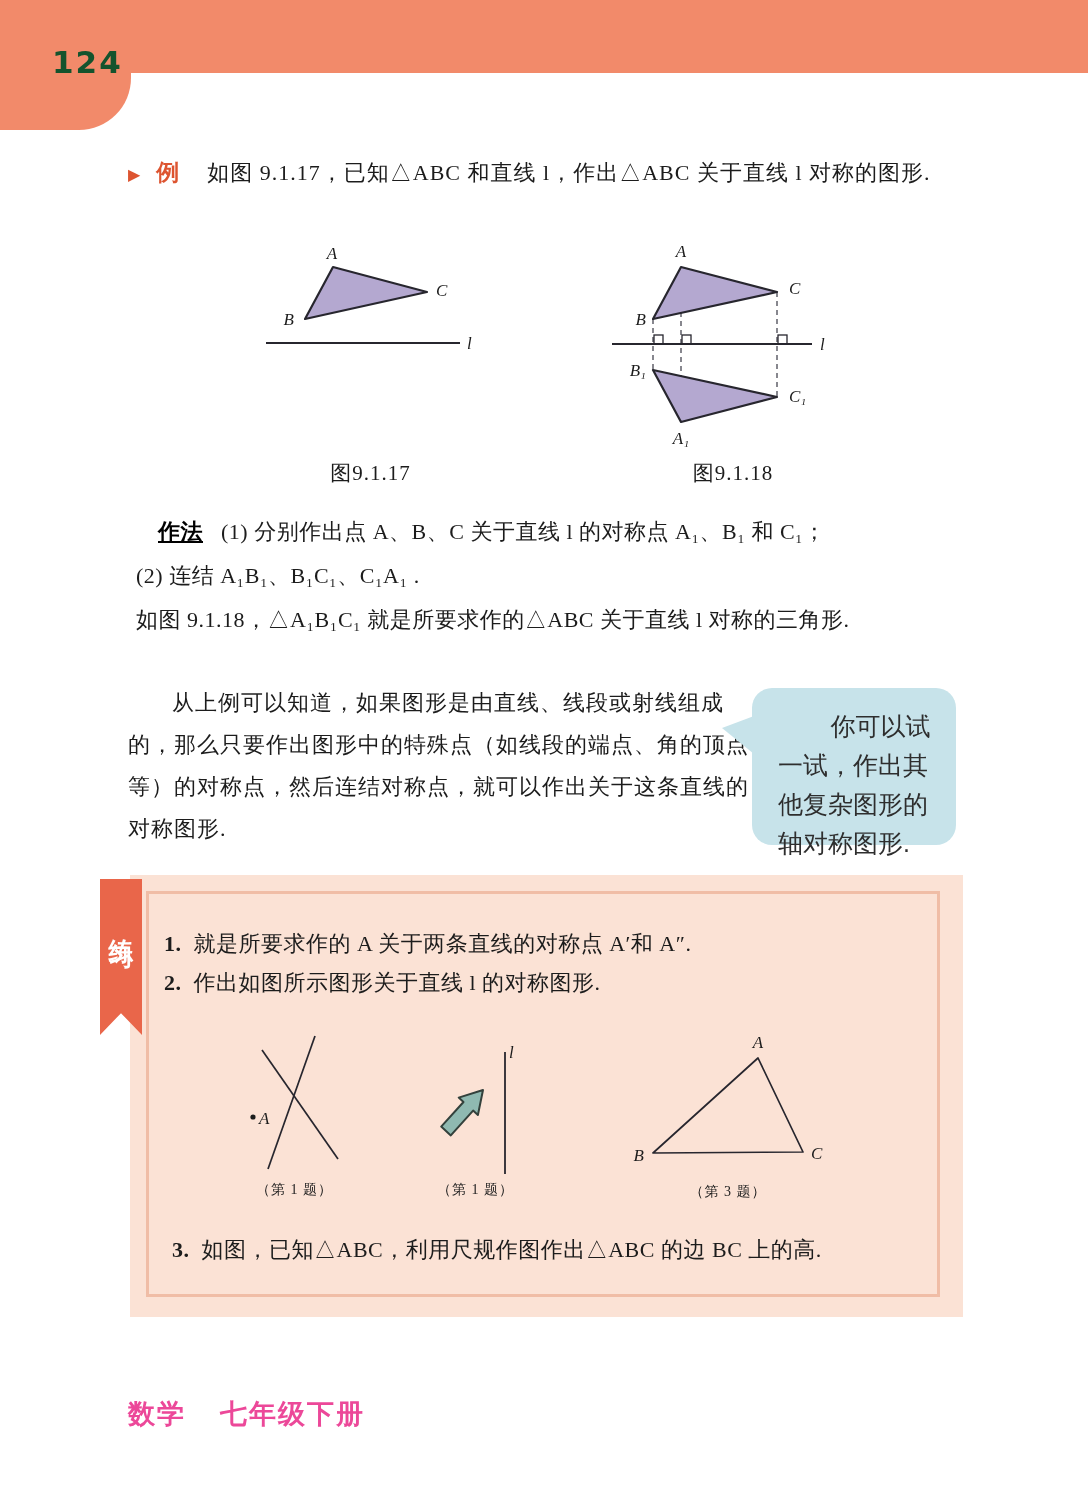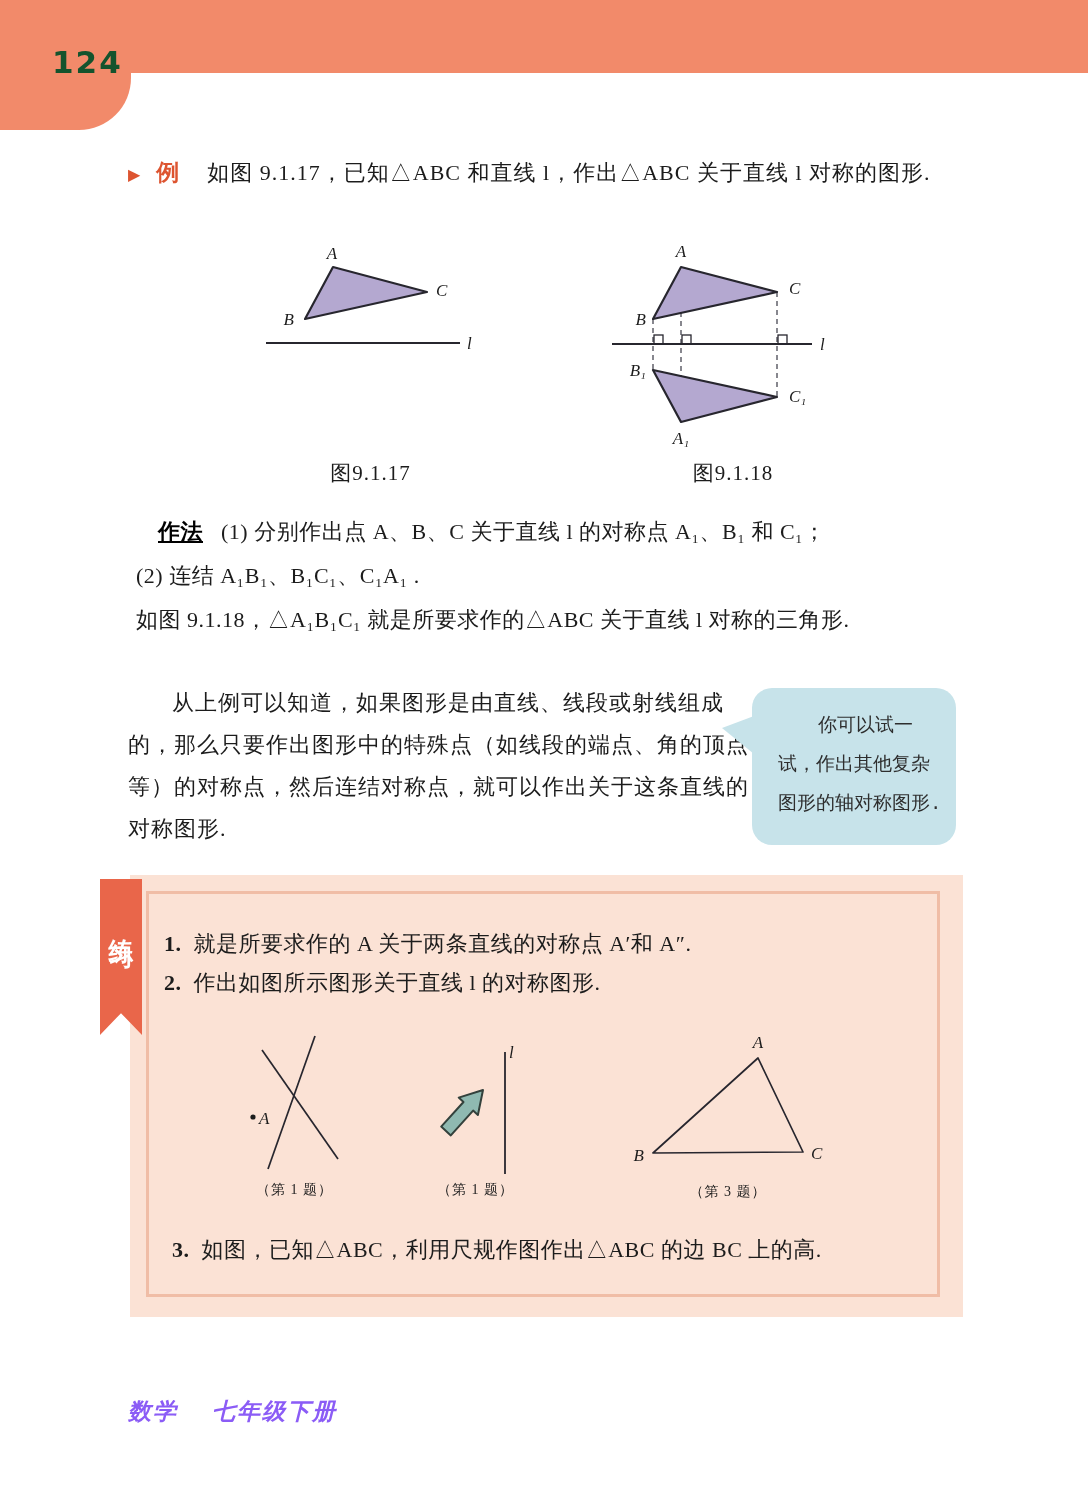--- a/index.html
+++ b/index.html
@@ -39,22 +39,22 @@
   
   .main-paragraph { left:128px; top:682px; width:622px; font-size:22px; line-height:42px;
                     letter-spacing:1px; text-indent:2em; }
 
   
   .bubble { left:752px; top:688px; width:204px; height:157px; background:#C7E3EA;
             border-radius:20px; }
   .bubble::before { content:""; position:absolute; left:-30px; top:28px; width:0; height:0;
             border-style:solid; border-width:12px 32px 26px 0;
             border-color:transparent #C7E3EA transparent transparent; }
-  .bubble-text { padding:19px 14px 0 26px; font-family:Liberation Mono, monospace;
-            font-size:19px; line-height:39px; color:#2e2e2e; text-indent:2.1em; }
+  .bubble-text { padding:19px 14px 0 26px; font-family:Liberation Sans, sans-serif;
+            font-size:25px; line-height:39px; color:#2e2e2e; text-indent:2.1em; }
 
   
   .practice-box { left:130px; top:875px; width:833px; height:442px; background:#FBE2D5; }
   .practice-border { left:146px; top:891px; width:794px; height:406px;
             border:3px solid #F0BDA6; }
   .practice-ribbon { left:100px; top:879px; width:42px; height:156px; background:#E9664A;
             clip-path:polygon(0 0,100% 0,100% 100%,50% 86%,0 100%);
             display:flex; justify-content:center; padding-top:40px; }
   .ribbon-label { writing-mode:vertical-lr; text-orientation:upright;
             font-family:"DejaVu Sans", sans-serif; font-weight:800; font-size:25px;
@@ -63,21 +63,21 @@
   .p-item { font-size:22px; letter-spacing:0.5px; line-height:30px; }
   .p-item b { margin-right:12px; }
   .p-item-1 { left:164px; top:929px; width:780px; }
   .p-item-2 { left:164px; top:968px; width:780px; }
   .p-item-3 { left:172px; top:1235px; width:780px; }
 
   .p-caption { font-size:14px; letter-spacing:1px; text-align:center; }
 
   
   .footer { left:128px; top:1396px; font-family:"DejaVu Sans", sans-serif;
-            font-weight:bold; font-size:23px; color:#8b5cf6; letter-spacing:2px;font-style:italic; }
+            font-weight:bold; font-size:27px; color:#ec4899; letter-spacing:2px; }
   .footer .gap { display:inline-block; width:34px; }
 </style>
 </head>
 <body>
 
 <div class="abs header-band"></div>
 <div class="abs header-tab"></div>
 <div class="abs page-number">124</div>
 
 <div class="abs example">

